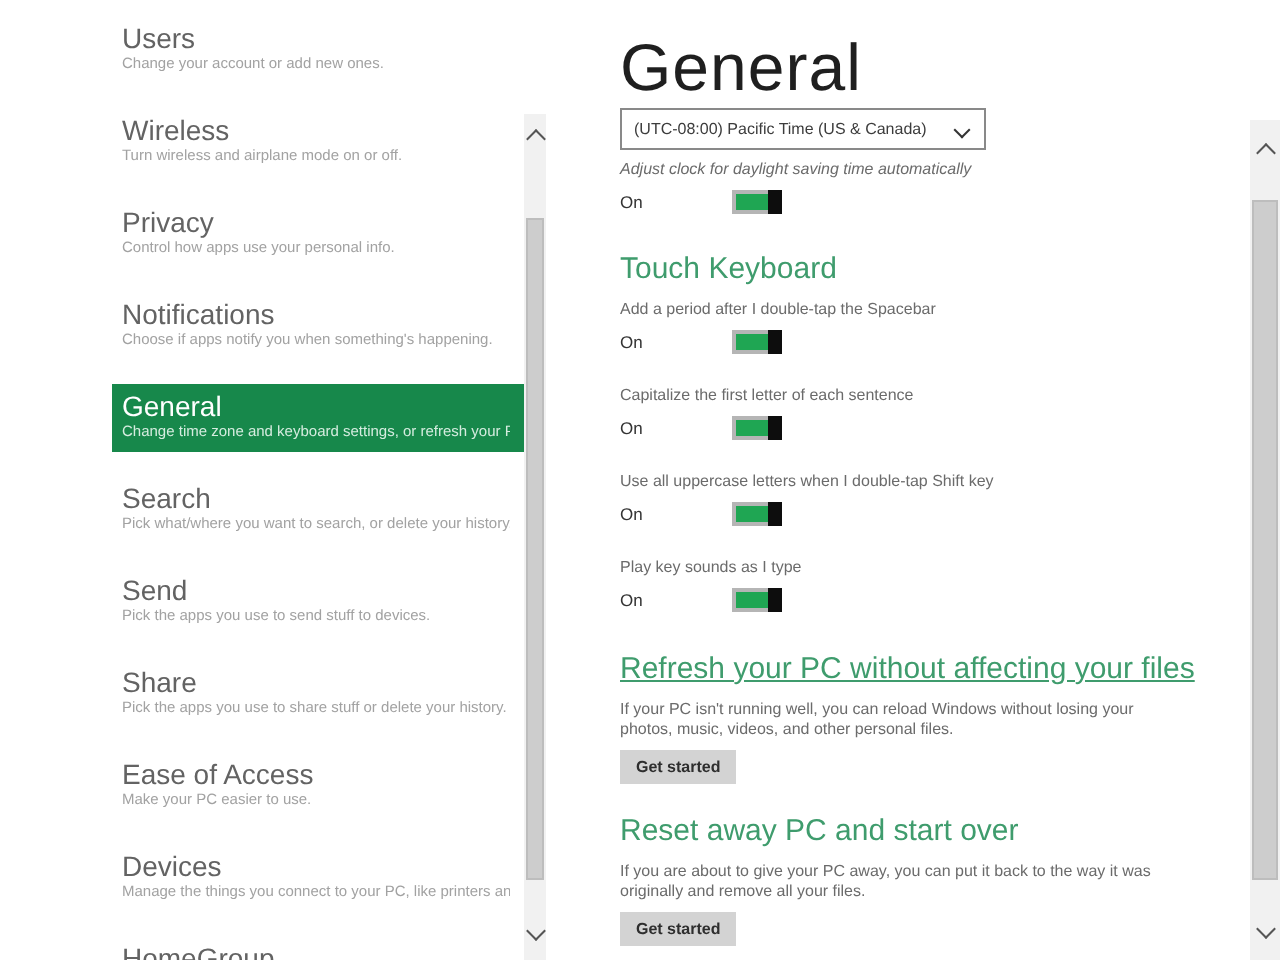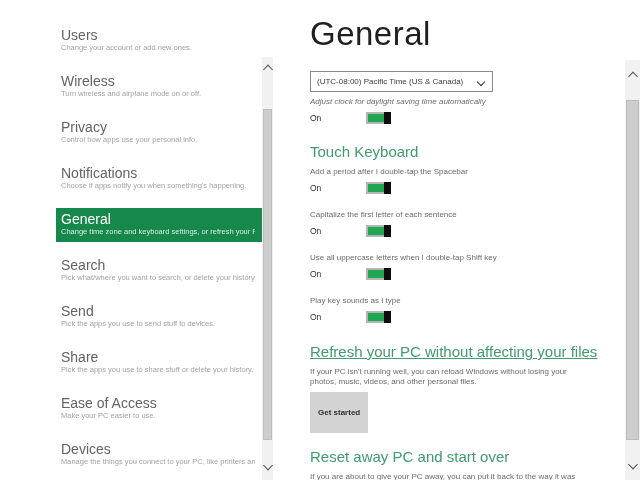--- a/index.html
+++ b/index.html
@@ -5,21 +5,21 @@
   html,body { margin:0; padding:0; }
   body {
     width:640px; height:480px; position:relative; overflow:hidden;
     background:#ffffff; font-family:"Liberation Sans", sans-serif;
     -webkit-font-smoothing:antialiased;
   }
 
   
   .sidebar {
     position:absolute; left:0; top:0; width:263px; height:480px;
-    padding-top:24px; box-sizing:border-box;
+    padding-top:8px; box-sizing:border-box;
   }
   .side-item {
     margin-left:56px; margin-bottom:12px;
     padding:3px 8px 5px 5px; cursor:pointer;
   }
   .side-item .t {
     font-size:14px; font-weight:300; color:#636363; line-height:16px;
     white-space:nowrap;
   }
   .side-item .d {
@@ -40,21 +40,21 @@
   .sb-left  { left:262px; top:57px; width:11px; height:423px; }
   .sb-right { left:625px; top:60px; width:15px; height:420px; }
 
   
   .main { position:absolute; left:310px; top:0; width:315px; }
   .page-title {
     margin-top:14px; font-size:33px; font-weight:200; color:#1f1f1f;
     line-height:40px; letter-spacing:0.5px;
   }
   .dropdown {
-    margin-top:17px; width:183px; height:21px; box-sizing:border-box;
+    width:183px; height:21px; box-sizing:border-box;
     border:1px solid #898989; background:#fff; position:relative;
     display:flex; align-items:center; padding-left:6px; cursor:pointer;
   }
   .dropdown .val { font-size:8px; color:#3c3c3c; white-space:nowrap; }
   .dd-chev {
     position:absolute; right:8px; top:7px; width:5px; height:5px;
     border-right:1.4px solid #333; border-bottom:1.4px solid #333;
     transform:rotate(45deg);
   }
   .set-label { font-size:8px; color:#6b6b6b; line-height:10px; }
@@ -67,21 +67,21 @@
   .section-head { font-size:15px; font-weight:300; color:#3f9c6d; line-height:18px; }
   .head-tk { margin-top:19px; }
   .setting-group { margin-top:6px; margin-bottom:16px; }
   .setting-group + .setting-group { margin-top:0; }
 
   .head-refresh { margin-top:20px;text-decoration:underline; }
   .head-reset { margin-top:15px; }
   .body-text { margin-top:6px; font-size:8px; color:#6b6b6b; line-height:10px; white-space:pre-line; }
   .btn {
     display:inline-block; margin-top:5px; background:#d3d3d3; color:#2e2e2e;
-    font-size:8px; font-weight:bold; padding:16px 8px; cursor:pointer;
+    font-size:8px; font-weight:bold; padding:4px 8px; cursor:pointer;
     border:none; font-family:"Liberation Sans", sans-serif;
   }
 </style>
 </head>
 <body>
 
 <div class="sidebar">
   <div class="side-item">
     <div class="t">Users</div>
     <div class="d">Change your account or add new ones.</div>

